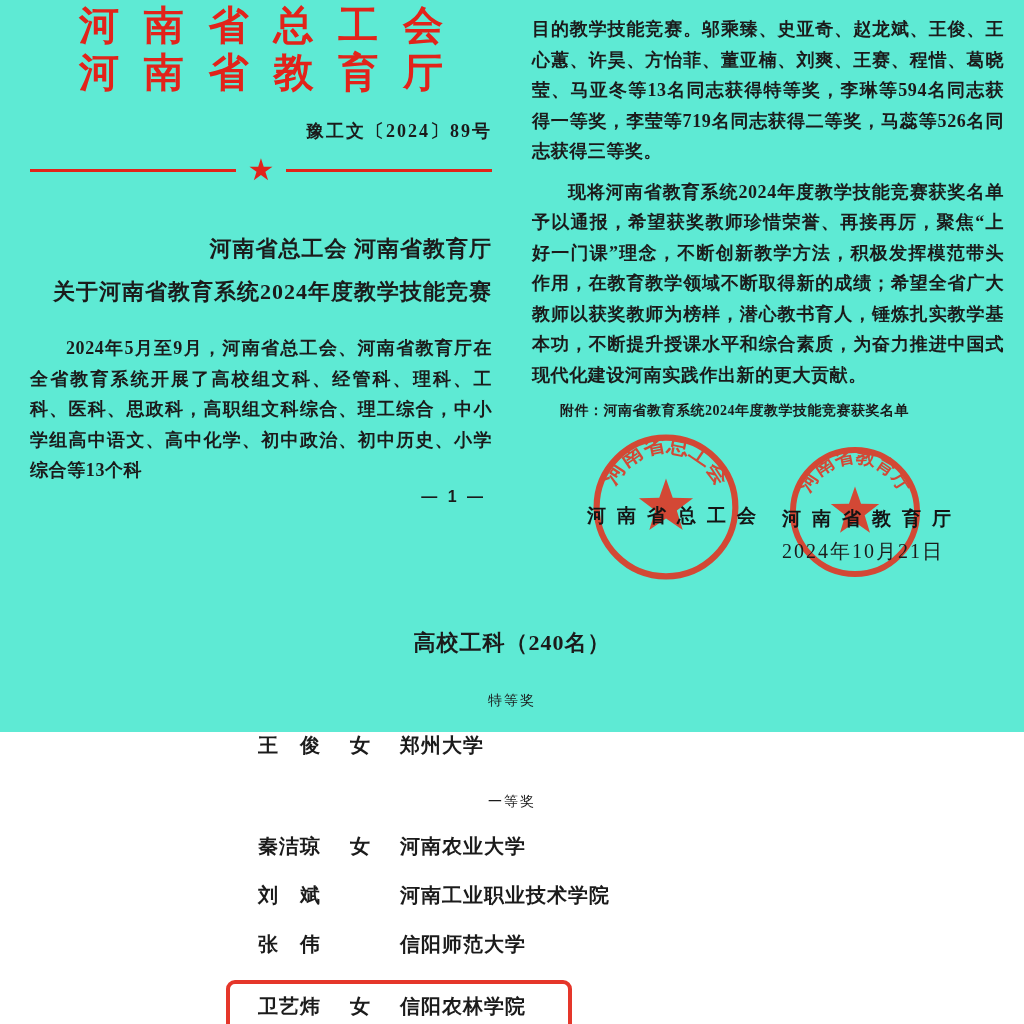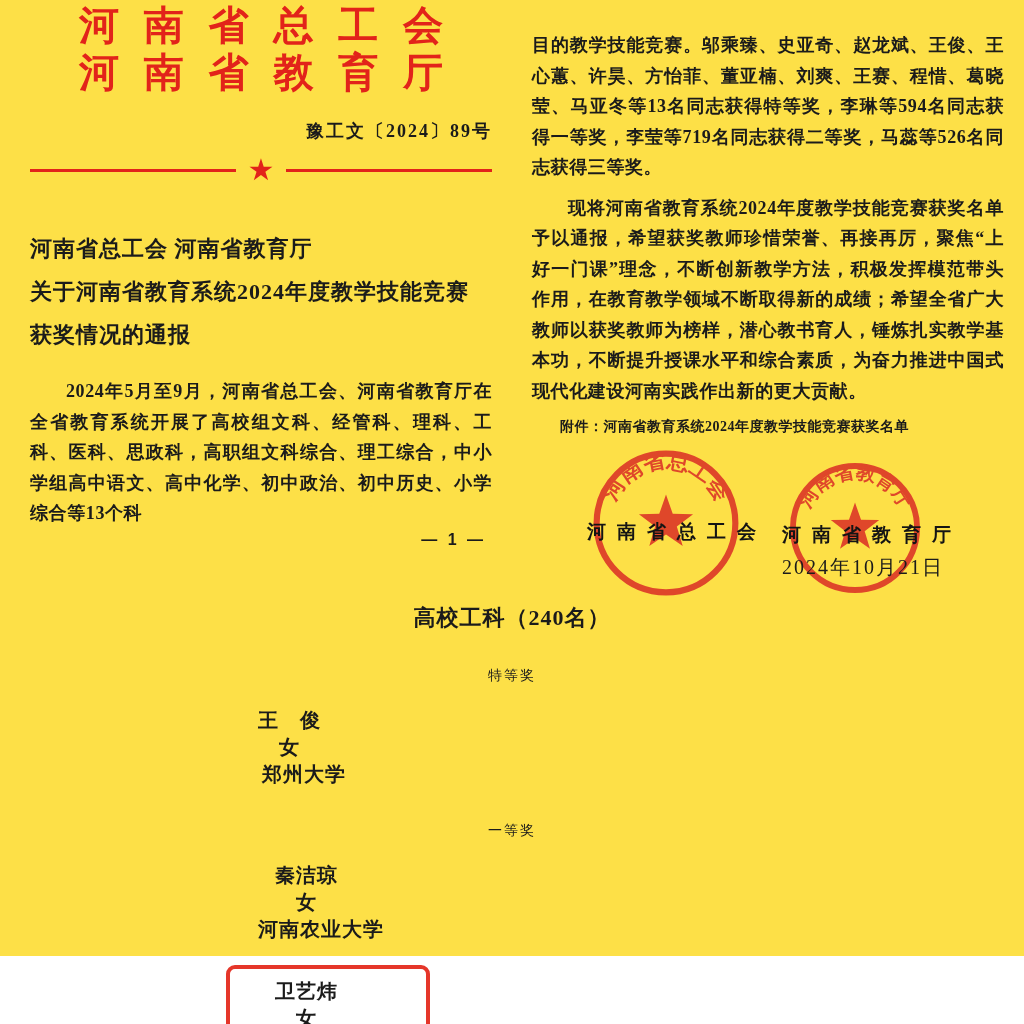--- a/index.html
+++ b/index.html
@@ -3,21 +3,21 @@
 <meta charset="utf-8">
 <style>
   :root{
     --red:#e2231a;
     --stamp:#dd3b28;
     --ink:#1b1b1b;
   }
   *{margin:0;padding:0;box-sizing:border-box;}
   html,body{width:1024px;height:1024px;background:#ffffff;overflow:hidden;}
   body{font-family:"Liberation Serif","DejaVu Serif",serif;color:var(--ink);}
-  .canvas{position:relative;width:1024px;height:956px;background:#fde047;}
+  .canvas{position:relative;width:1024px;height:732px;background:#5eead4;}
 
   
   .page-left{position:absolute;left:30px;top:0;width:462px;}
   .org-header{text-align:center;padding-top:2px;}
   .org-line{
     color:var(--red);
     font-weight:bold;
     font-size:40px;
     line-height:47px;
     letter-spacing:0.62em;
@@ -33,21 +33,21 @@
   }
   .divider{
     display:flex;align-items:center;justify-content:center;
     margin-top:12px;height:30px;
   }
   .divider .rule{flex:1;height:3px;background:var(--red);}
   .divider .star{
     color:var(--red);font-size:30px;line-height:30px;
     padding:0 12px;font-family:"DejaVu Sans",sans-serif;
   }
-  .doc-title{margin-top:42px;text-align:left;font-weight:bold;}
+  .doc-title{margin-top:42px;text-align:right;font-weight:bold;}
   .doc-title div{font-size:22px;line-height:43px;letter-spacing:1px;}
   .body-text{
     font-size:18px;
     font-weight:bold;
     line-height:30.5px;
     text-align:justify;
     letter-spacing:0.6px;
   }
   .page-left .body-text{margin-top:20px;}
   .indent{text-indent:2em;}
@@ -55,21 +55,21 @@
     text-align:right;
     font-weight:bold;
     font-size:16px;
     margin-top:2px;
     padding-right:6px;
     letter-spacing:3px;
     font-family:"Liberation Sans",sans-serif;
   }
 
   
-  .page-right{position:absolute;left:532px;top:16px;width:472px;}
+  .page-right{position:absolute;left:532px;top:0;width:472px;}
   .page-right .p1{margin-top:14px;}
   .page-right .p2{margin-top:10px;}
   .attachment{
     margin-top:12px;
     font-size:14px;font-weight:bold;letter-spacing:0.5px;
     text-indent:2em;white-space:nowrap;
   }
   .stamps{position:relative;height:180px;margin-top:8px;}
   .seal{position:absolute;opacity:0.92;}
   .seal-1{left:58px;top:3px;width:152px;height:152px;}
@@ -83,33 +83,32 @@
   .caption-2{left:250px;top:78px;}
   .stamp-date{
     position:absolute;left:250px;top:110px;
     font-weight:normal;font-size:20px;letter-spacing:2px;white-space:nowrap;
   }
 
   
   .awards{position:absolute;left:0;top:603px;width:1024px;}
   .awards-title{
     text-align:center;font-weight:bold;font-size:22px;
-    letter-spacing:1px;
+    letter-spacing:1px;margin-top:25px;
   }
   .award-level{
     text-align:center;font-weight:normal;font-size:14px;
     letter-spacing:2px;margin-top:34px;
   }
   .award-rows{margin-top:6px;}
   .award-row{
     display:flex;align-items:center;
     margin:22px 0 22px 258px;
     font-weight:bold;font-size:20px;letter-spacing:1px;
     width:fit-content;
-    flex-direction:column;
   }
   .col-name{width:92px;}
   .col-gender{width:50px;}
   .col-school{white-space:nowrap;}
   .award-row.highlight{
     border:4px solid #e5362a;
     border-radius:9px;
     padding:9px 42px 9px 28px;
     margin-left:226px;
     margin-top:16px;margin-bottom:16px;
@@ -130,21 +129,20 @@
 
     <div class="divider">
       <span class="rule"></span>
       <span class="star">★</span>
       <span class="rule"></span>
     </div>
 
     <div class="doc-title">
       <div>河南省总工会 河南省教育厅</div>
       <div>关于河南省教育系统2024年度教学技能竞赛</div>
-      <div>获奖情况的通报</div>
     </div>
 
     <p class="body-text indent">2024年5月至9月，河南省总工会、河南省教育厅在全省教育系统开展了高校组文科、经管科、理科、工科、医科、思政科，高职组文科综合、理工综合，中小学组高中语文、高中化学、初中政治、初中历史、小学综合等13个科</p>
 
     <div class="page-num">— 1 —</div>
   </section>
 
   <section class="page-right">
     <p class="body-text p1">目的教学技能竞赛。邬乘臻、史亚奇、赵龙斌、王俊、王心蕙、许昊、方怡菲、董亚楠、刘爽、王赛、程惜、葛晓莹、马亚冬等13名同志获得特等奖，李琳等594名同志获得一等奖，李莹等719名同志获得二等奖，马蕊等526名同志获得三等奖。</p>
     <p class="body-text p2 indent">现将河南省教育系统2024年度教学技能竞赛获奖名单予以通报，希望获奖教师珍惜荣誉、再接再厉，聚焦“上好一门课”理念，不断创新教学方法，积极发挥模范带头作用，在教育教学领域不断取得新的成绩；希望全省广大教师以获奖教师为榜样，潜心教书育人，锤炼扎实教学基本功，不断提升授课水平和综合素质，为奋力推进中国式现代化建设河南实践作出新的更大贡献。</p>
@@ -184,20 +182,30 @@
           <span class="col-name">王　俊</span>
           <span class="col-gender">女</span>
           <span class="col-school">郑州大学</span>
         </div>
         <div class="award-level">一等奖</div>
         <div class="award-row">
           <span class="col-name">秦洁琼</span>
           <span class="col-gender">女</span>
           <span class="col-school">河南农业大学</span>
         </div>
+        <div class="award-row">
+          <span class="col-name">刘　斌</span>
+          <span class="col-gender"></span>
+          <span class="col-school">河南工业职业技术学院</span>
+        </div>
+        <div class="award-row">
+          <span class="col-name">张　伟</span>
+          <span class="col-gender"></span>
+          <span class="col-school">信阳师范大学</span>
+        </div>
         <div class="award-row highlight">
           <span class="col-name">卫艺炜</span>
           <span class="col-gender">女</span>
           <span class="col-school">信阳农林学院</span>
         </div>
       </div>
   </section>
 
 </div>
 

